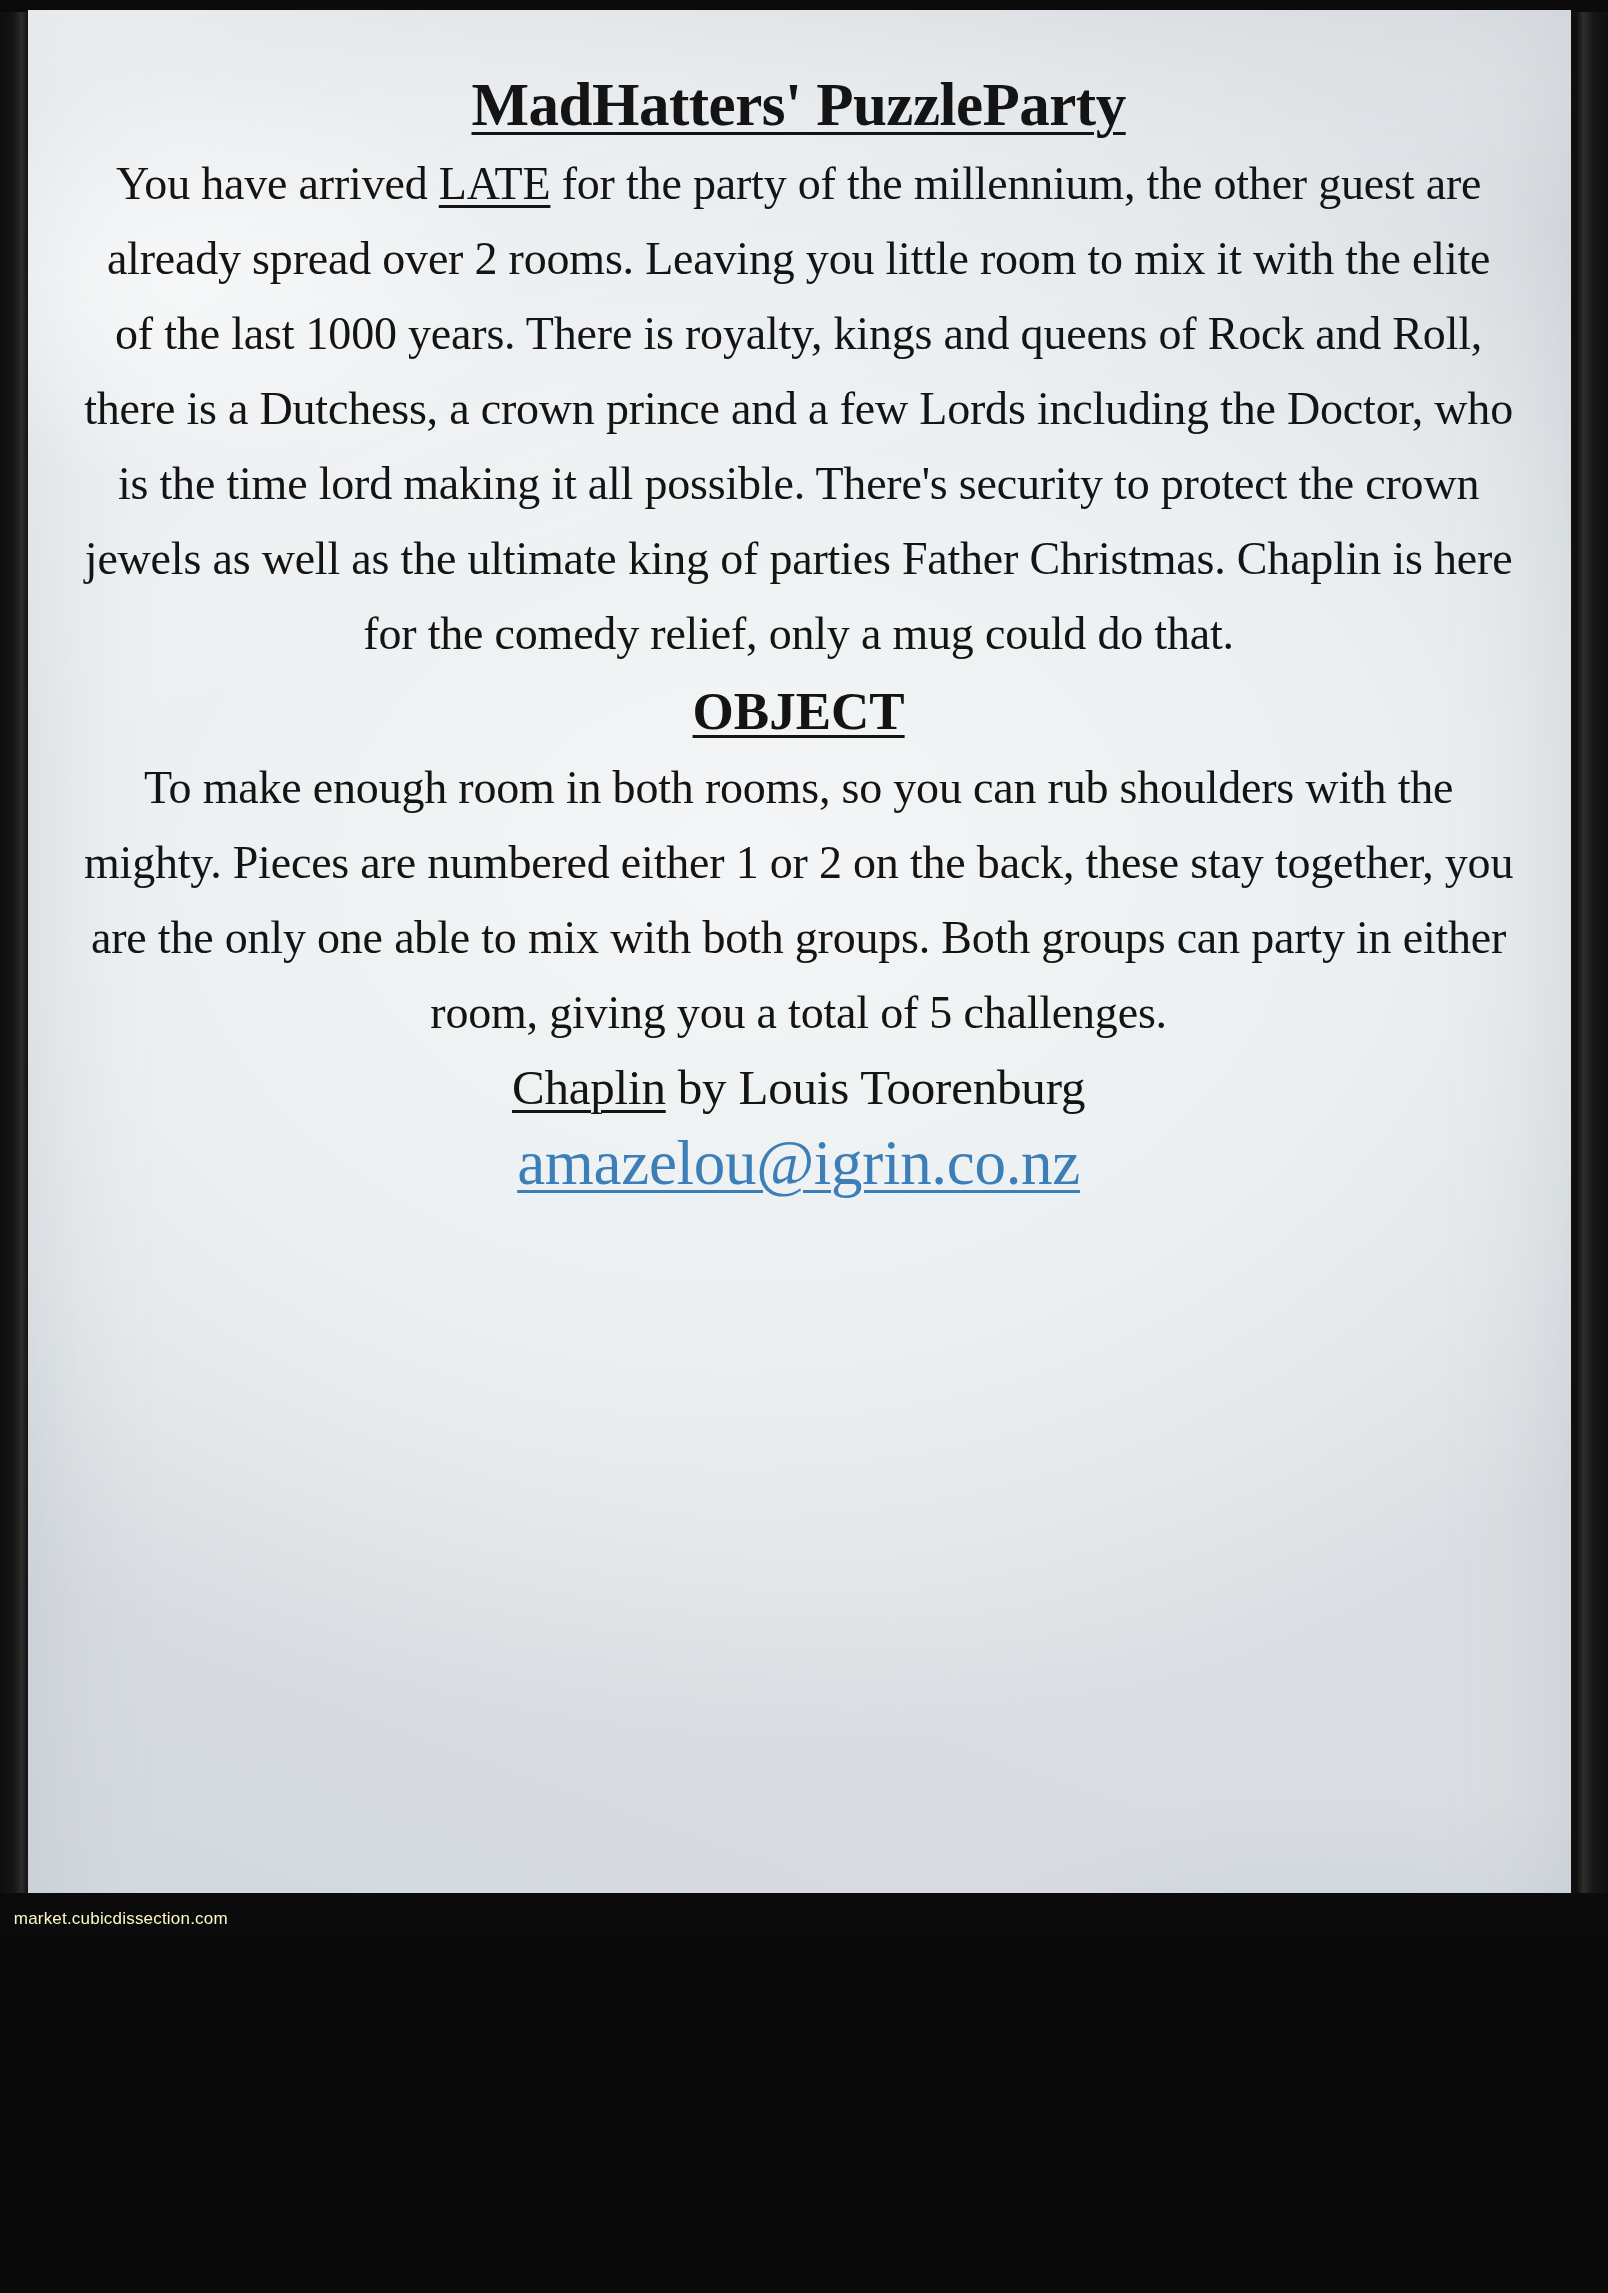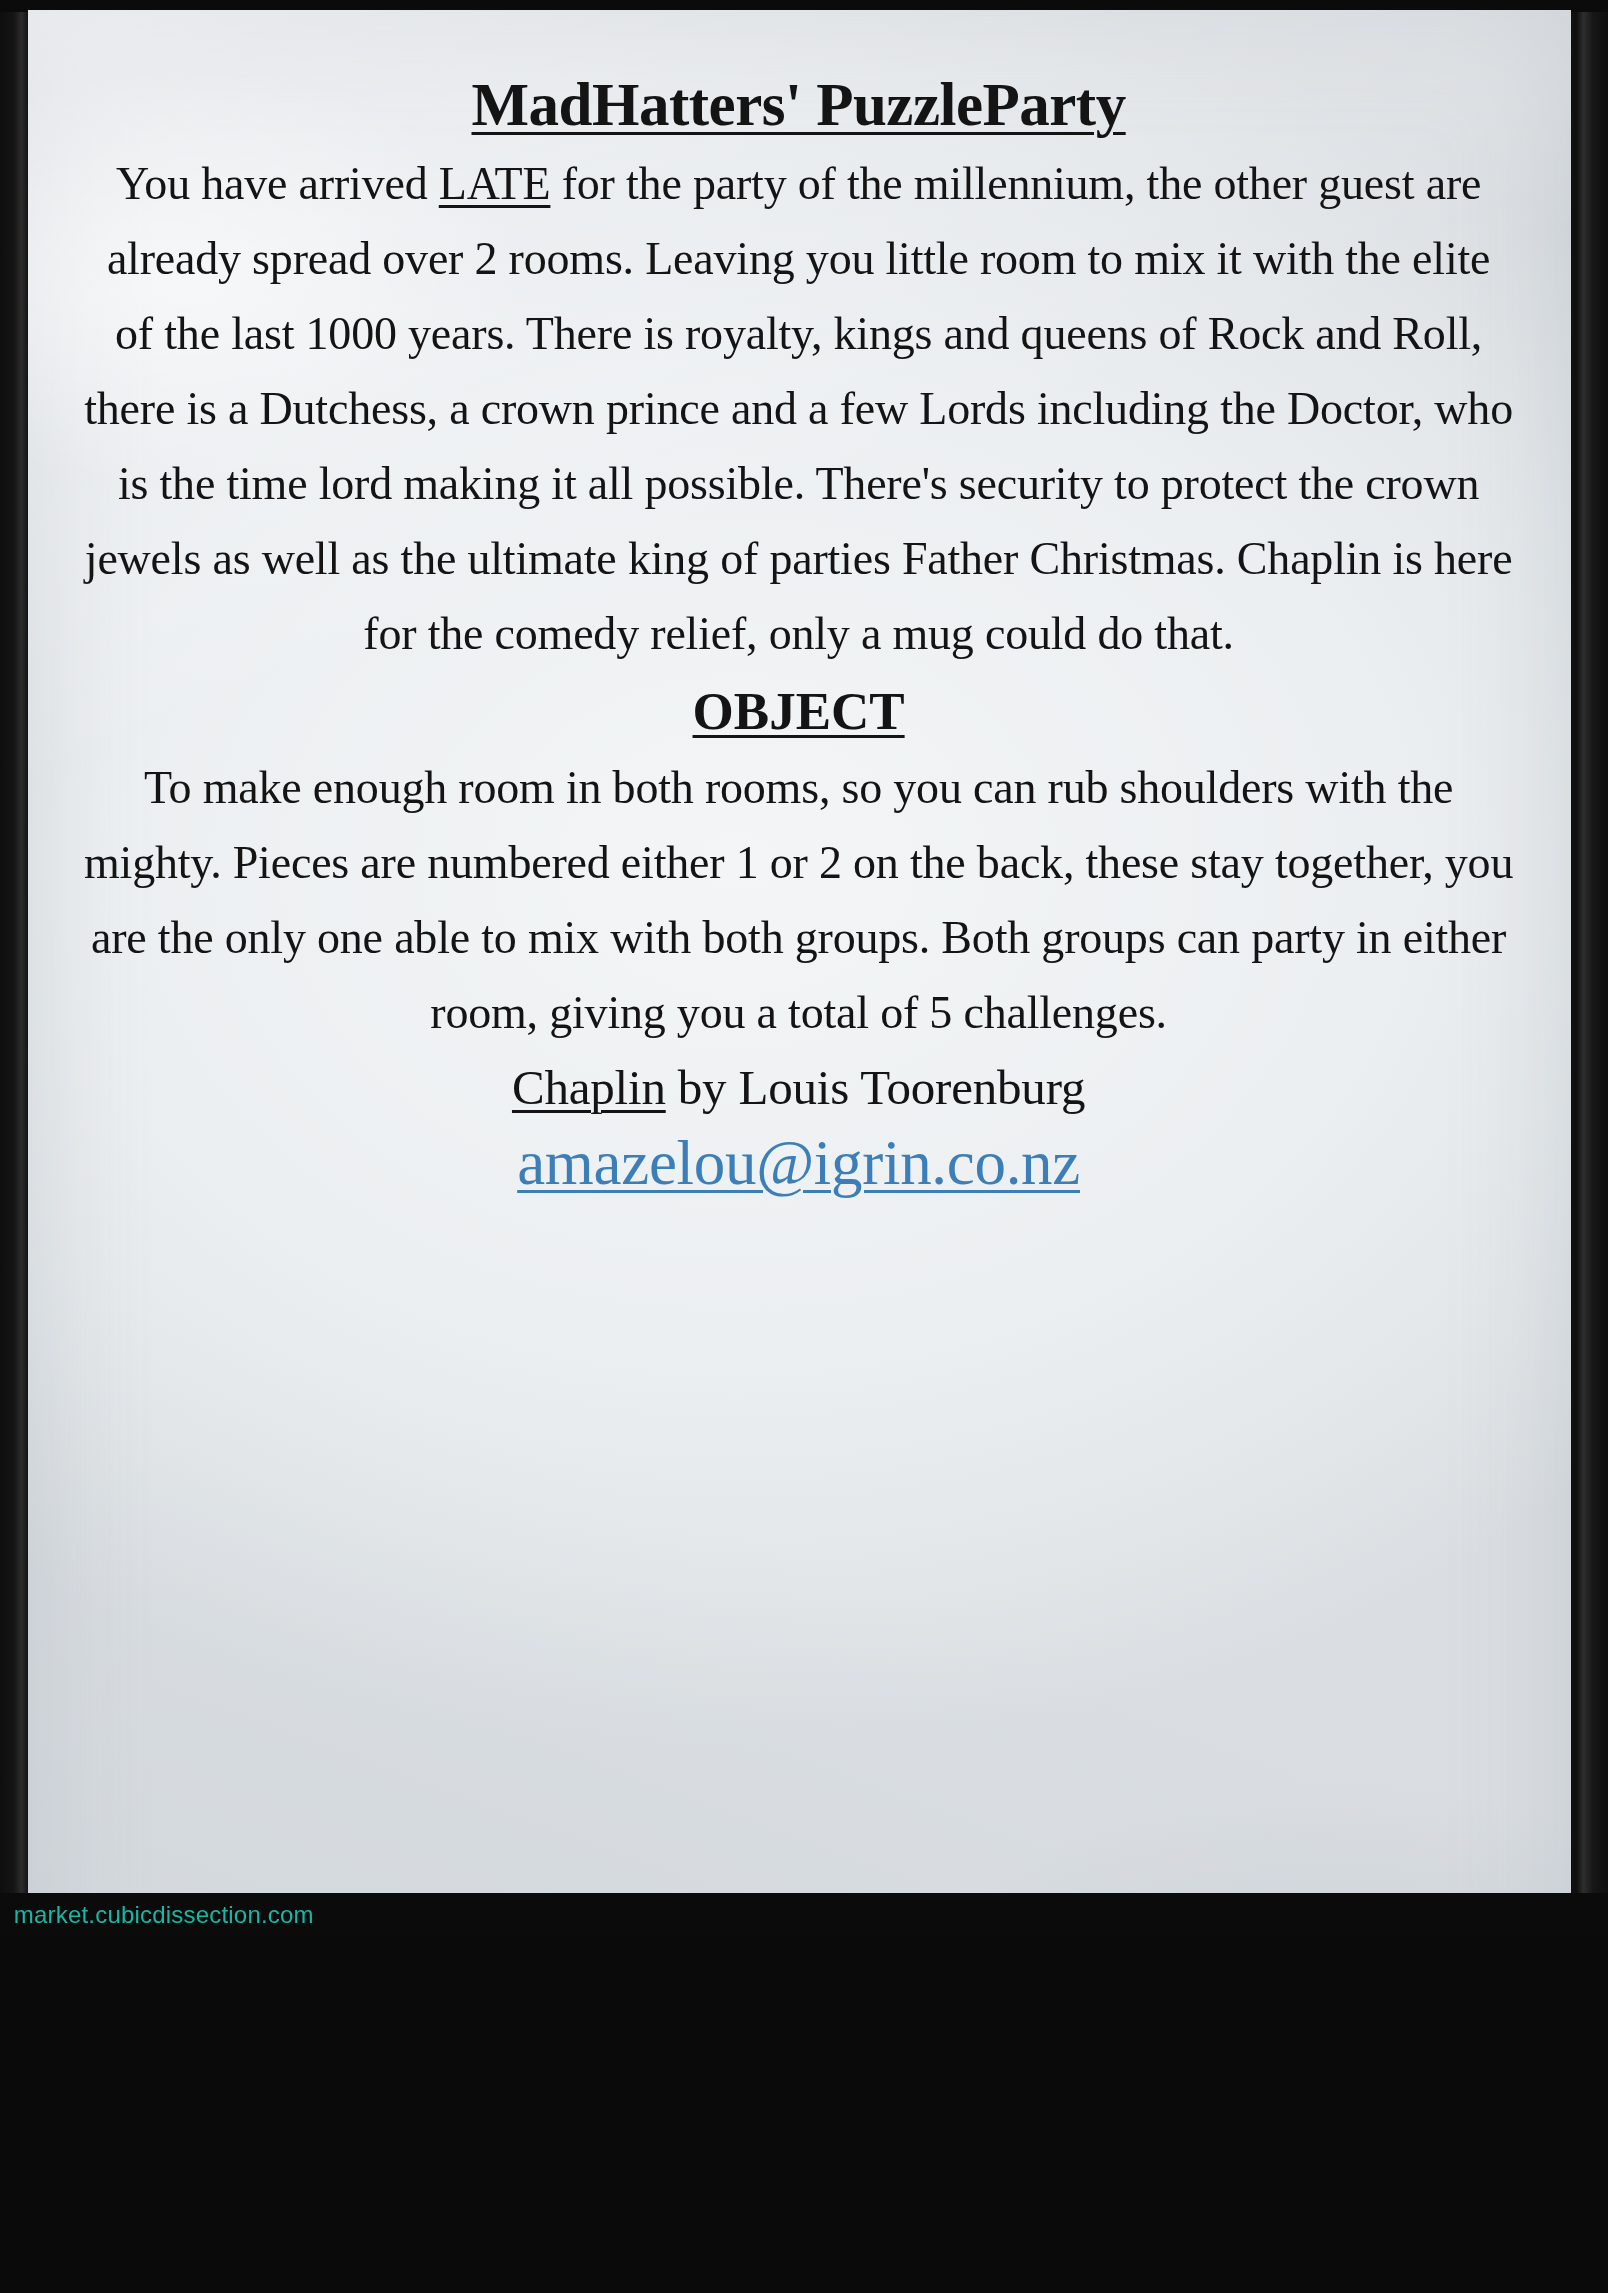--- a/index.html
+++ b/index.html
@@ -152,22 +152,22 @@
     text-underline-offset: 5.9px;
     text-decoration-thickness: 3px;
   }
 
   
   .watermark {
     position: absolute;
     left: 13.8px;
     bottom: 6.9px;
     font-family: "Liberation Sans", sans-serif;
-    font-size: 24px;
-    color: #14b8a6;
+    font-size: 17px;
+    color: #fef9c3;
     letter-spacing: 0.2px;
   }
 </style>
 </head>
 <body>
 
 <div class="photo">
   <div class="sheet-frame"></div>
   <div class="band-top"></div>
 

